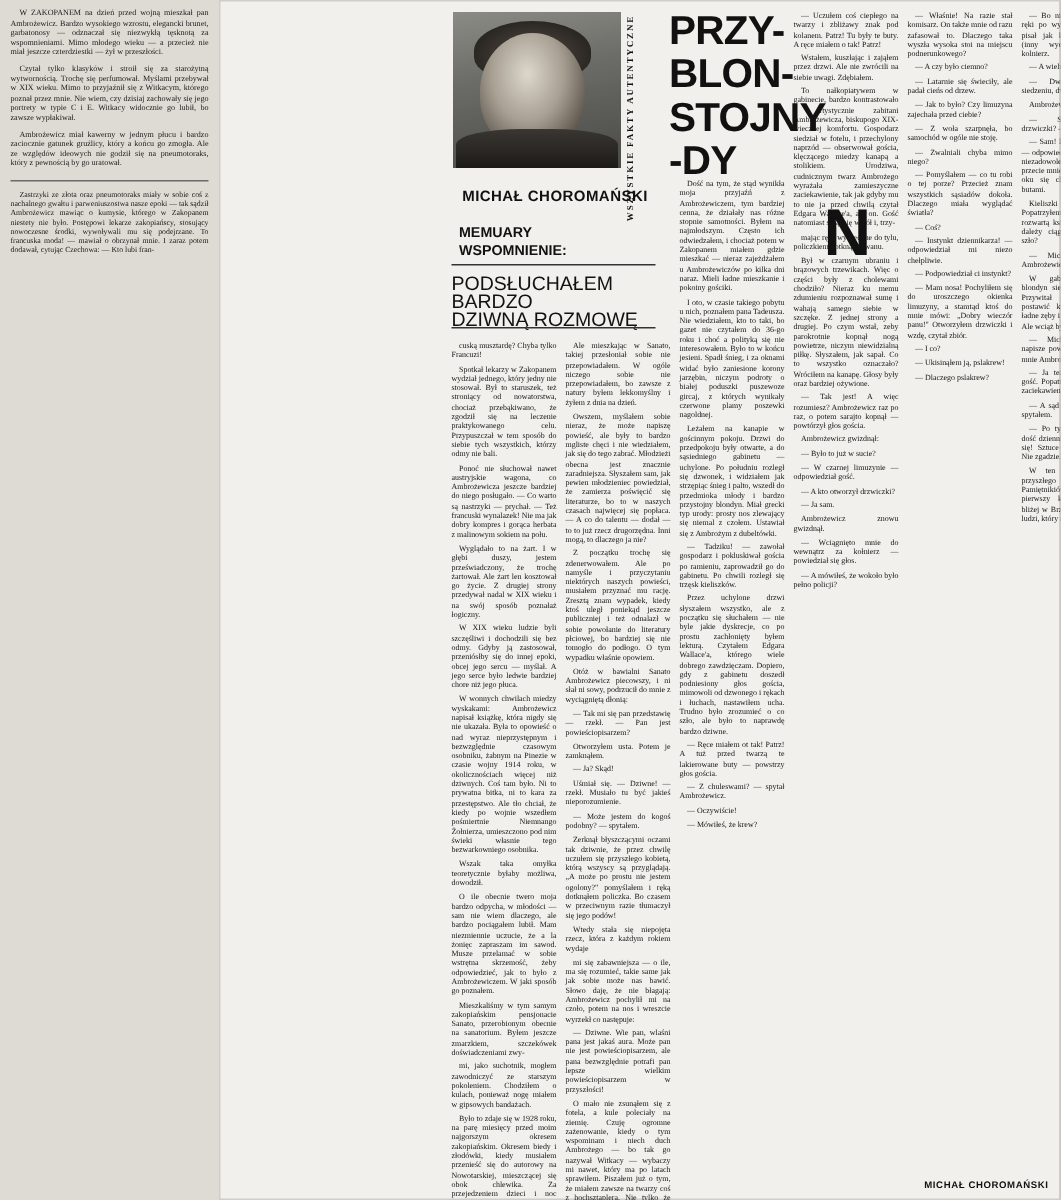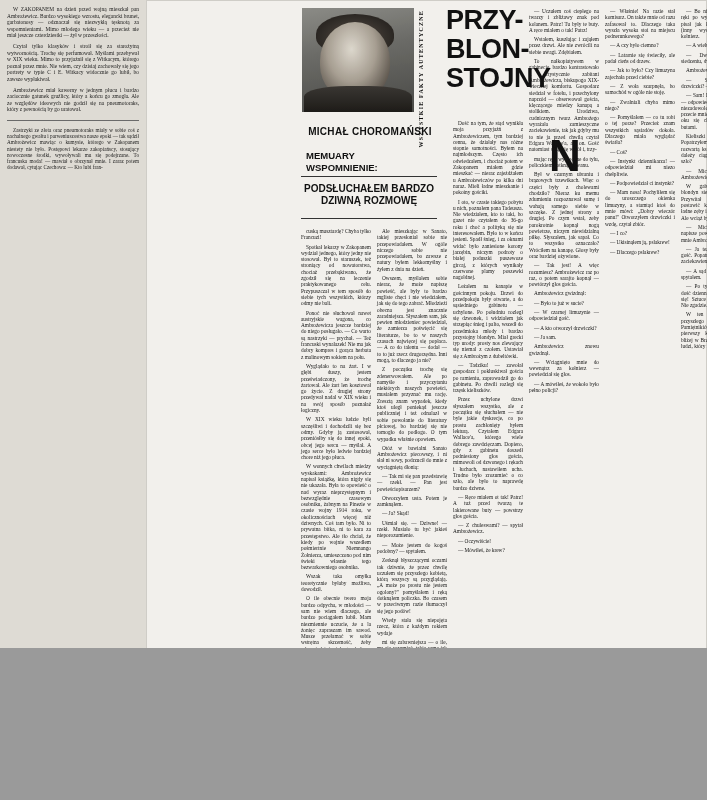--- a/index.html
+++ b/index.html
@@ -1,17 +1,17 @@
 <!DOCTYPE html>
 <html><head>
 <meta charset="utf-8">
 <style>
   html,body{margin:0;padding:0;background:#9a9a9a;}
   body{font-family:"Liberation Serif", serif;}
-  .page{position:relative;width:707px;height:648px;background:#e9e7e2;overflow:hidden;}
+  .page{position:relative;width:707px;height:800px;background:#e9e7e2;overflow:hidden;}
   .sheet{position:absolute;left:0;top:0;width:707px;height:800px;background:#efedea;}
   
   .leftcol{position:absolute;left:0;top:0;width:146px;height:800px;background:#dedbd4;
     padding:6px 7px 0 7px;box-sizing:border-box;}
   .clip{position:absolute;left:146px;top:0;width:561px;height:800px;background:#f2f0ec;
      box-shadow:inset 0 0 0 1px #cfcdc7;}
   .tiny{font-size:5.4px;line-height:6.4px;text-align:justify;color:#1b1b1b;}
   .tiny p{margin:0 0 4px 0;text-indent:6px;}
   .leftcol .hdr{font-size:5.4px;line-height:6.6px;text-align:justify;}
   .rule{border-top:1px solid #6a6a6a;margin:7px 0 6px 0;width:100%;}
@@ -30,22 +30,22 @@
   .vert span{display:block;writing-mode:vertical-rl;transform:rotate(180deg);
     font-size:6px;letter-spacing:1.2px;font-weight:bold;color:#111;}
   
   .title{position:absolute;left:300px;top:6px;width:120px;color:#111;}
   .title div{font-family:"Liberation Sans", sans-serif;font-weight:bold;font-size:27px;line-height:29px;letter-spacing:-0.5px;}
   .bigN{position:absolute;left:403px;top:136px;font-family:"Liberation Sans",sans-serif;font-weight:bold;font-size:44px;line-height:40px;color:#111;}
   .author{position:absolute;left:160px;top:126px;width:128px;text-align:center;
     font-family:"Liberation Sans",sans-serif;font-weight:bold;font-size:10px;letter-spacing:0.3px;color:#111;}
   .memuary{position:absolute;left:160px;top:150px;width:128px;text-align:left;
     font-family:"Liberation Sans",sans-serif;font-weight:bold;font-size:9.5px;line-height:12px;color:#111;}
-  .subhead{position:absolute;left:155px;top:183px;width:136px;text-align:center;
-    font-family:"Liberation Sans",sans-serif;font-weight:bold;font-size:10px;line-height:12px;color:#111;}
+  .subhead{position:absolute;left:155px;top:183px;width:136px;text-align:left;
+    font-family:"Liberation Sans",sans-serif;font-weight:normal;font-size:13px;line-height:12px;color:#111;}
   .hr1{position:absolute;left:155px;top:176px;width:136px;border-top:1px solid #333;}
   .hr2{position:absolute;left:155px;top:218px;width:136px;border-top:1px solid #333;}
   
   .col{position:absolute;font-size:5.3px;line-height:6.3px;text-align:justify;color:#151515;}
   .col p{margin:0 0 3px 0;text-indent:5px;}
   .c1{left:155px;top:228px;width:70px;}
   .c2{left:231px;top:228px;width:70px;}
   .c3{left:307px;top:8px;width:70px;}
   .c4{left:383px;top:8px;width:70px;}
   .c5{left:459px;top:8px;width:70px;}
@@ -82,20 +82,21 @@
     </div>
 
     <div class="vert">
       <span>WSZYSTKIE FAKTY AUTENTYCZNE</span>
     </div>
 
     <div class="title">
       <div>PRZY-</div>
       <div>BLON-</div>
       <div>STOJNY</div>
+      <div>-DY</div>
     </div>
     <div class="bigN">N</div>
 
     <div class="author">MICHAŁ CHOROMAŃSKI</div>
 
     <div class="memuary">
       <div>MEMUARY</div>
       <div>WSPOMNIENIE:</div>
     </div>
 

